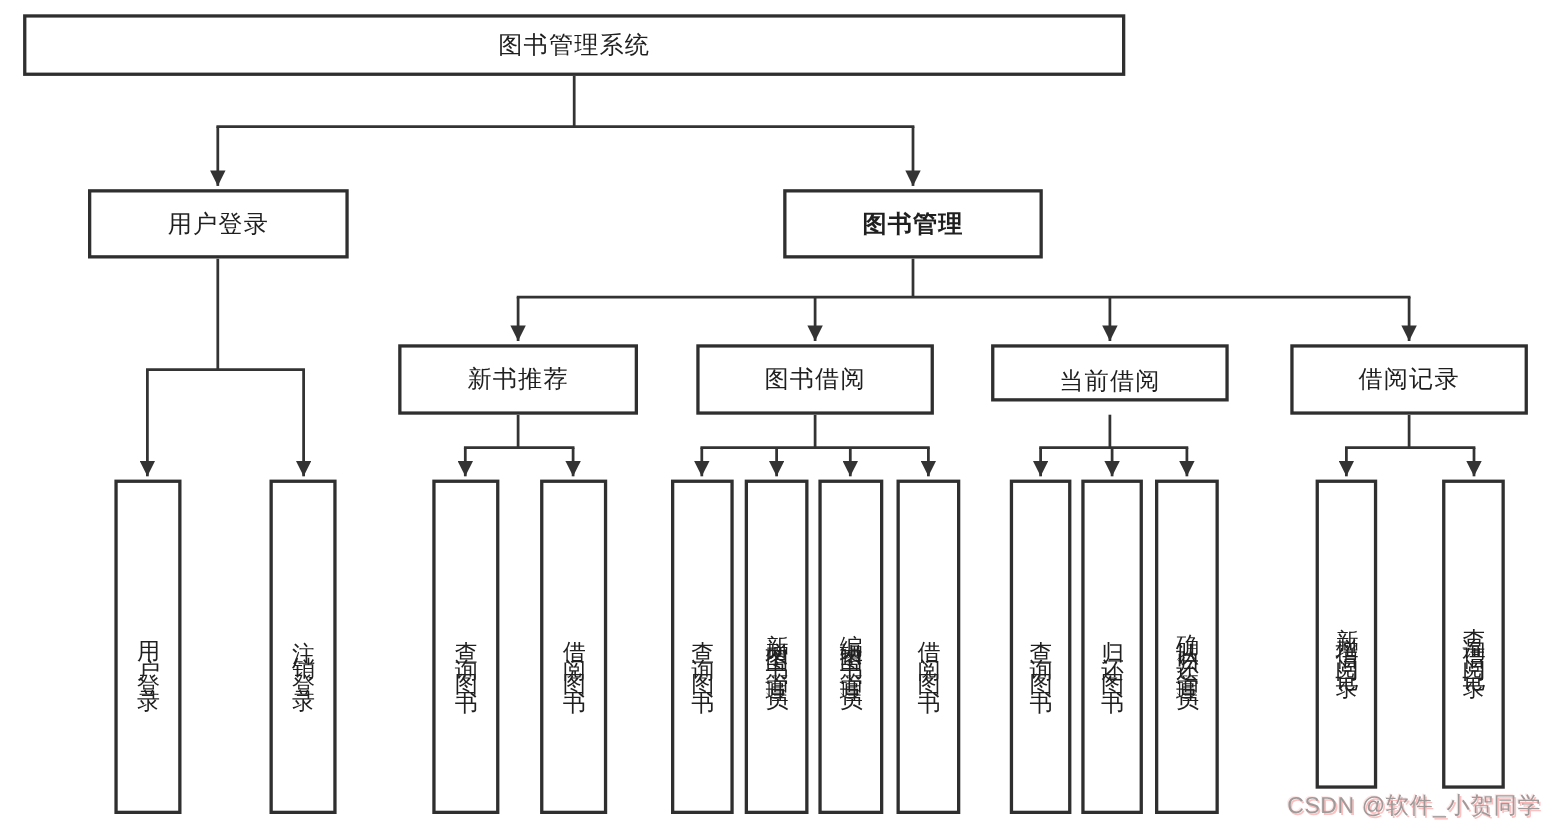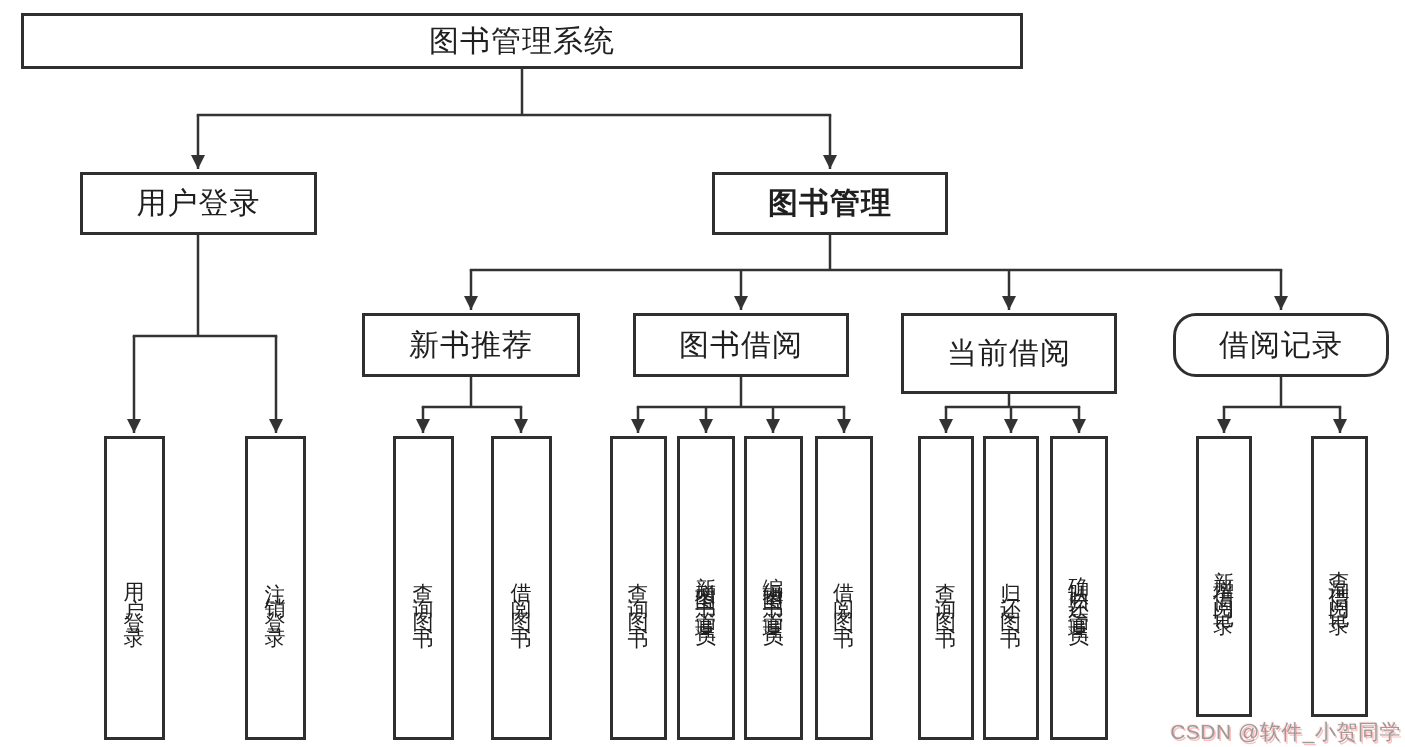--- a/index.html
+++ b/index.html
@@ -29,21 +29,21 @@
   .box {
     position: absolute;
     box-sizing: border-box;
     border: 3px solid #2f2f2f;
     background: #ffffff;
     display: flex;
     align-items: center;
     justify-content: center;
   }
   .box.h .lbl {
-    font-size: 30px;
+    font-size: 22px;
     color: #1f1f1f;
     letter-spacing: 1px;
     white-space: nowrap;
   }
   .box.v .vlbl {
     writing-mode: vertical-rl;
     text-orientation: mixed;
     font-size: 21px;
     color: #1f1f1f;
     line-height: 1;
@@ -141,24 +141,24 @@
   <div class="box h" style="left:712px; top:172px; width:236px; height:63px;font-weight:bold;">
     <span class="lbl">图书管理</span>
   </div>
 
   <div class="box h" style="left:633px; top:313px; width:216px; height:64px;">
     <span class="lbl">图书借阅</span>
   </div>
   <div class="box h" style="left:362px; top:313px; width:218px; height:64px;">
     <span class="lbl">新书推荐</span>
   </div>
-  <div class="box h" style="left:901px; top:313px; width:216px; height:81px;">
+  <div class="box h" style="left:901px; top:313px; width:216px; height:52px;align-items:flex-end;">
     <span class="lbl">当前借阅</span>
   </div>
-  <div class="box h" style="left:1173px; top:313px; width:216px; height:64px;border-radius:23px;">
+  <div class="box h" style="left:1173px; top:313px; width:216px; height:64px;">
     <span class="lbl">借阅记录</span>
   </div>
 
   <div class="box v v4" style="left:104px; top:436px; width:61px; height:304px;">
     <span class="vlbl">用户登录</span>
   </div>
   <div class="box v v4" style="left:245px; top:436px; width:61px; height:304px;">
     <span class="vlbl">注销登录</span>
   </div>
 

